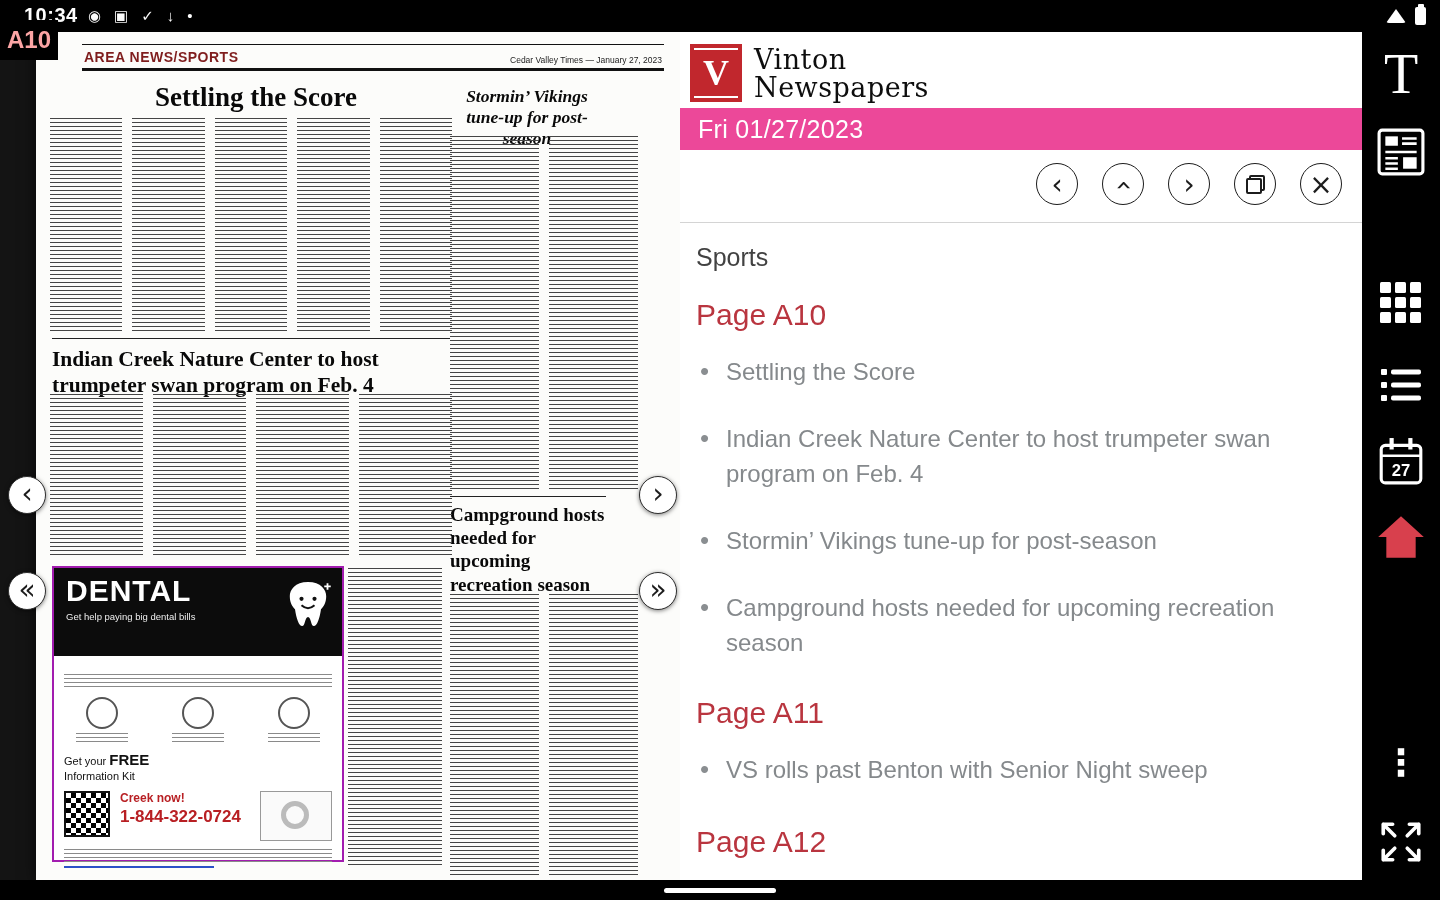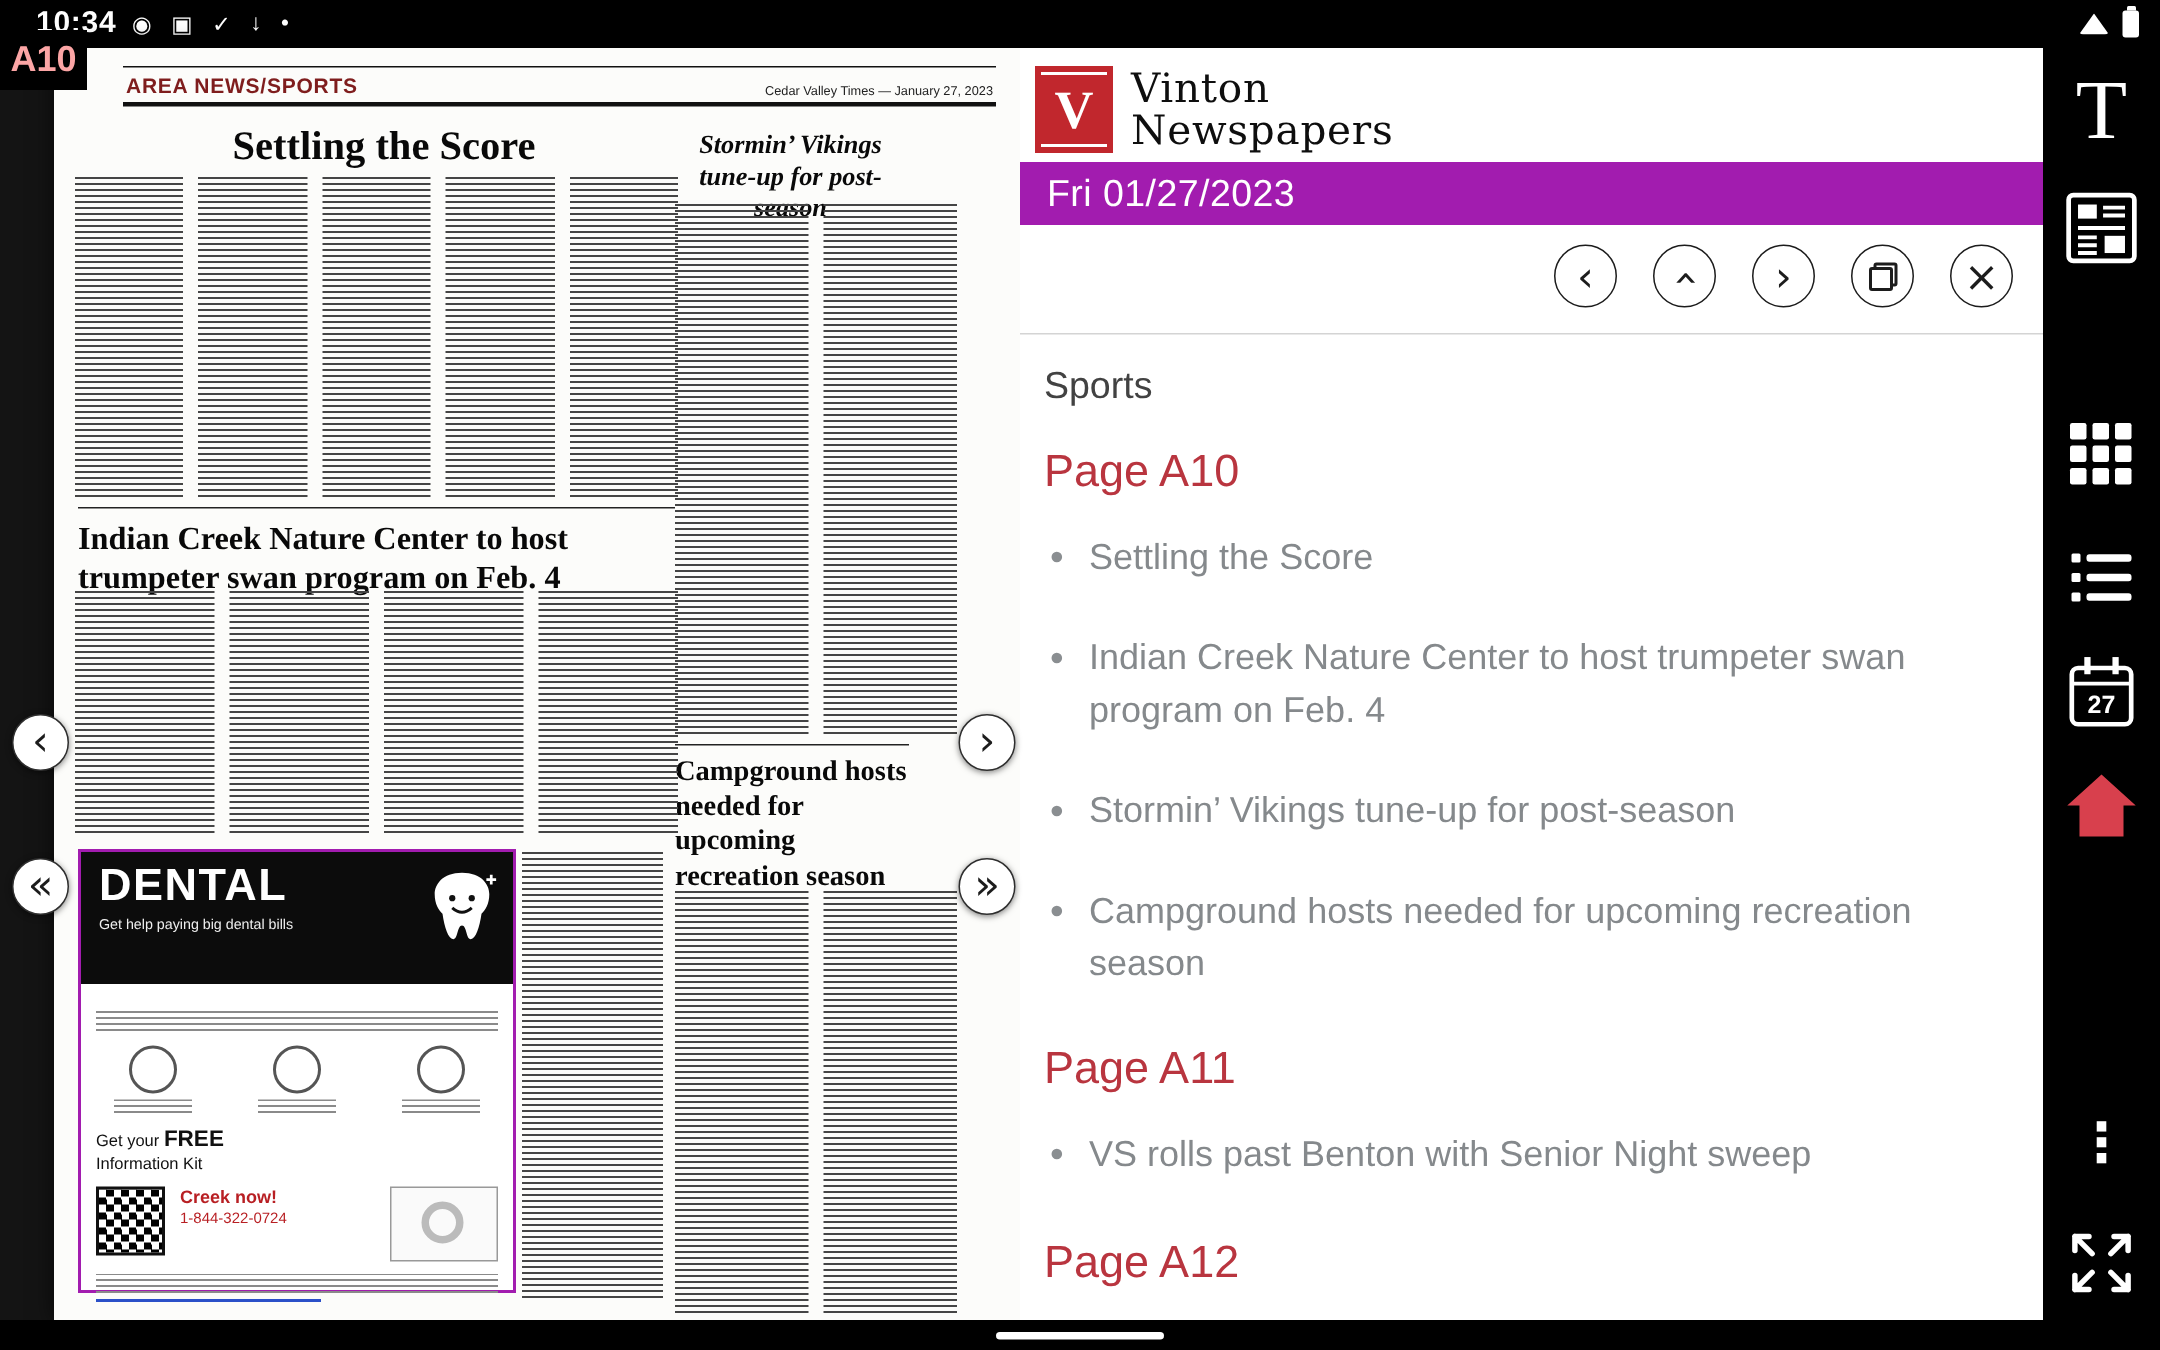--- a/index.html
+++ b/index.html
@@ -58,36 +58,36 @@
   .ad-icon{display:flex;flex-direction:column;align-items:center;gap:4px;}
   .adcirc{width:32px;height:32px;border:2px solid #555;border-radius:50%;box-sizing:border-box;}
   .adcap{width:52px;height:9px;}
   .ad-offer{margin-top:9px;font-size:11px;color:#111;line-height:1.25;}
   .ad-offer b{font-size:15px;}
   .ad-row{display:flex;margin-top:7px;align-items:flex-start;}
   .qr{width:46px;height:46px;border:2px solid #111;box-sizing:border-box;
       background:repeating-conic-gradient(#000 0% 25%,#fff 0% 50%) 0 0/10px 10px;}
   .ad-call{margin-left:10px;}
   .ad-call .c1{color:#b81f23;font-weight:700;font-size:12px;}
-  .ad-call .c2{color:#b81f23;font-weight:400;font-size:10px;margin-top:2px;}
+  .ad-call .c2{color:#b81f23;font-weight:700;font-size:17px;margin-top:2px;}
   .kit{margin-left:auto;width:70px;height:48px;border:1.5px solid #999;background:#fafafa;position:relative;}
   .kit::after{content:"";position:absolute;left:20px;top:9px;width:28px;height:28px;border-radius:50%;
               border:5px solid #bbb;box-sizing:border-box;}
   .ad-fine{height:13px;margin-top:8px;}
   .ad-link{width:150px;height:2px;background:#2b50c8;margin-top:4px;}
 
   
   .panel{position:absolute;left:680px;top:32px;width:682px;height:848px;background:#fff;overflow:hidden;}
   .logo{position:absolute;left:10px;top:12px;width:52px;height:58px;background:#c1272d;}
   .logo-in{position:absolute;left:4px;right:4px;top:4px;bottom:4px;border-top:2px solid #fff;border-bottom:2px solid #fff;
            display:flex;align-items:center;justify-content:center;color:#fff;
            font-family:"Liberation Serif","DejaVu Serif",serif;font-size:36px;font-weight:700;}
   .brand{position:absolute;left:74px;top:14px;font-family:"DejaVu Serif","Liberation Serif",serif;
          font-weight:400;font-size:27px;line-height:1.05;color:#0e0e0e;letter-spacing:.5px;}
-  .datebar{position:absolute;left:0;top:76px;width:682px;height:42px;background:#a21caf;color:#fff;
+  .datebar{position:absolute;left:0;top:76px;width:682px;height:42px;background:#ec4899;color:#fff;
            font-size:25px;line-height:42px;padding-left:18px;box-sizing:border-box;letter-spacing:.3px;}
   .pnl-nav{position:absolute;right:20px;top:131px;display:flex;gap:24px;}
   .navbtn{width:42px;height:42px;border-radius:50%;border:1.8px solid #1c1c1c;background:#fff;color:#1c1c1c;
           font-size:28px;display:flex;align-items:center;justify-content:center;padding:0;cursor:pointer;
           font-family:"DejaVu Sans",sans-serif;}
   .rot-up{display:inline-block;transform:rotate(-90deg);margin-top:2px;}
   .pages-ic{position:relative;width:19px;height:19px;display:inline-block;}
   .pages-ic::after{content:"";position:absolute;right:0;top:0;width:12px;height:12px;border:2px solid #1c1c1c;border-radius:2px;}
   .pages-ic::before{content:"";position:absolute;left:0;bottom:0;width:12px;height:12px;border:2px solid #1c1c1c;border-radius:2px;background:#fff;z-index:2;}
   .divider{position:absolute;left:0;top:190px;width:682px;border-bottom:1px solid #d4d4d4;}

